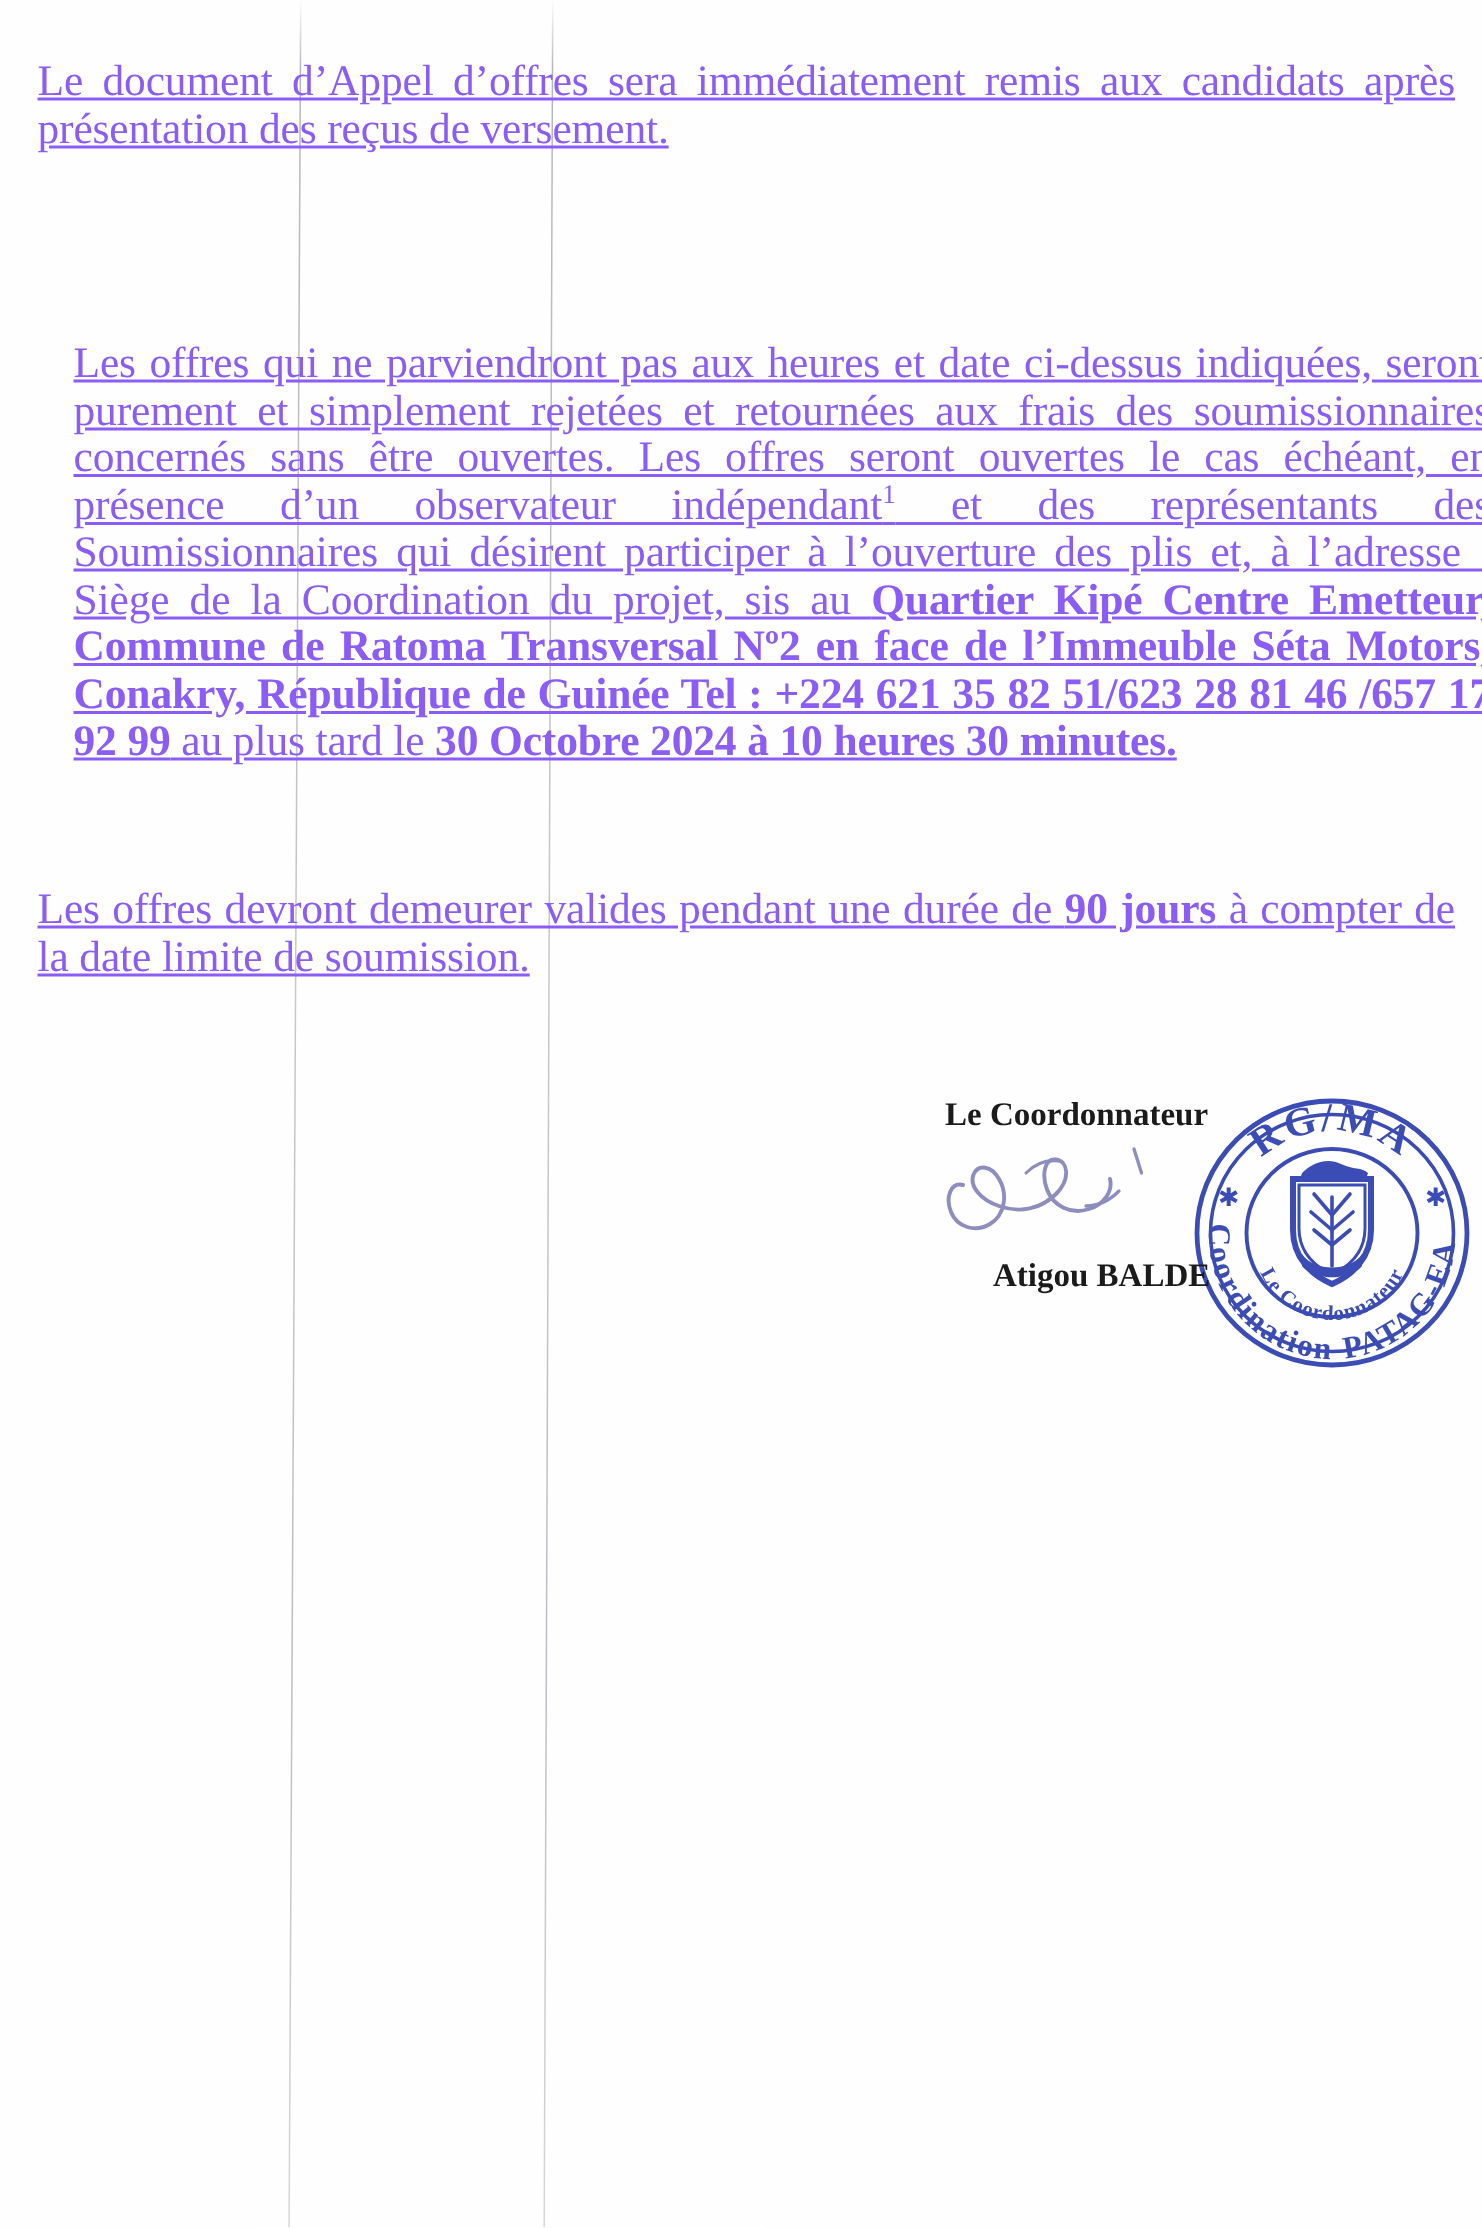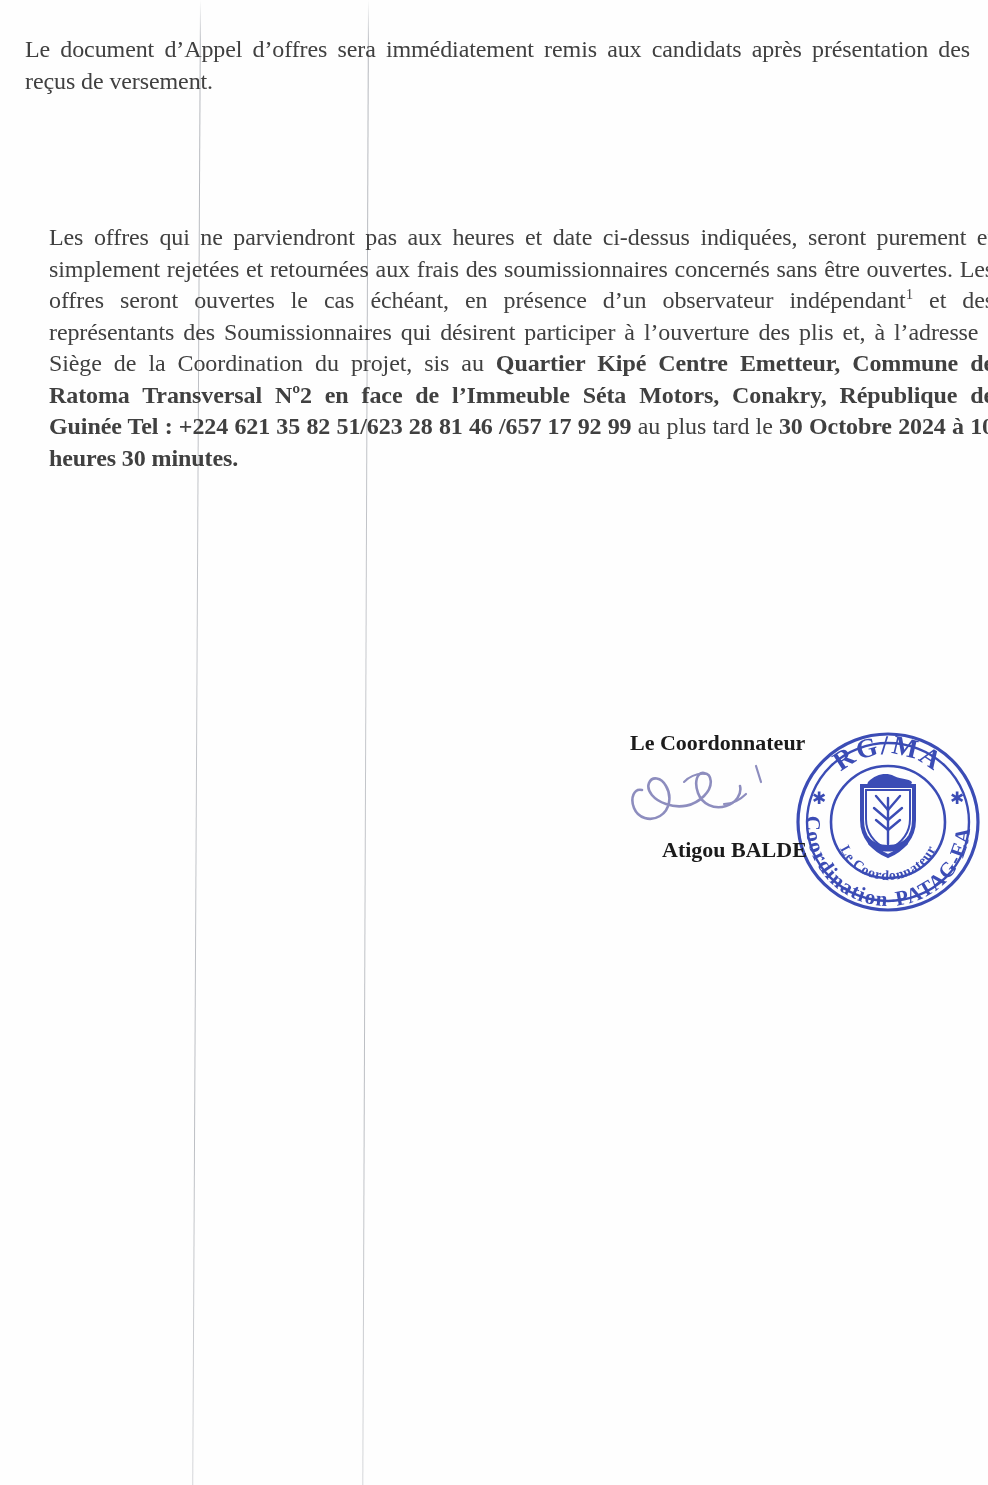--- a/index.html
+++ b/index.html
@@ -33,24 +33,25 @@
   }
   #fold-a { left: 200px; transform: rotate(0.30deg); transform-origin: top center; }
   #fold-b { left: 368px; transform: rotate(0.22deg); transform-origin: top center; }
 
   .body-text {
     position: absolute;
     left: 25px;
     width: 945px;
     text-align: justify;
     text-justify: inter-word;
-    color: #404040;
-    font-size: 24px;
+    color: #8b5cf6;
+    font-size: 29px;
     line-height: 31.5px;
     letter-spacing: -0.1px;
+    text-decoration: underline;
   }
   .body-text b { font-weight: bold; }
   .body-text sup {
     font-size: 0.62em;
     vertical-align: super;
     line-height: 0;
   }
 
   #para-1 { top: 10px; }
   #para-2 { top: 88px; }
@@ -104,20 +105,21 @@
 </head>
 <body>
 
 <div id="page">
 
   <div class="fold-line" id="fold-a"></div>
   <div class="fold-line" id="fold-b"></div>
 
   <p class="body-text" id="para-1">Le document d’Appel d’offres sera immédiatement remis aux candidats après présentation des reçus de versement.</p>
   <p class="body-text" id="para-3">Les offres qui ne parviendront pas aux heures et date ci-dessus indiquées, seront purement et simplement rejetées et retournées aux frais des soumissionnaires concernés sans être ouvertes. Les offres seront ouvertes le cas échéant, en présence d’un observateur indépendant<sup>1</sup> et des représentants des Soumissionnaires qui désirent participer à l’ouverture des plis et, à l’adresse : Siège de la Coordination du projet, sis au <b>Quartier Kipé Centre Emetteur, Commune de Ratoma Transversal Nº2 en face de l’Immeuble Séta Motors, Conakry, République de Guinée Tel : +224 621 35 82 51/623 28 81 46 /657 17 92 99</b> au plus tard le <b>30 Octobre 2024 à 10 heures 30 minutes.</b></p>
+  <p class="body-text" id="para-5">Les offres devront demeurer valides pendant une durée de <b>90 jours</b> à compter de la date limite de soumission.</p>
 
   <div id="signature-block">
 
     <div id="coordinator-title">Le Coordonnateur</div>
 
     <svg id="handwritten-signature" viewBox="0 0 160 75">
       <g fill="none" stroke="#7a7ab4" stroke-linecap="round" stroke-linejoin="round">
         <path d="M14 30 C6 28, 2 38, 6 48 C10 58, 22 62, 32 56 C42 50, 44 36, 38 26 C33 17, 24 16, 21 23 C18 31, 26 40, 38 44 C52 49, 66 46, 76 36 C86 26, 84 14, 76 13 C69 12, 66 22, 70 33 C74 44, 86 50, 98 46 C108 43, 114 34, 112 26" stroke-width="2.6"></path>
         <path d="M56 22 C62 16, 70 13, 78 14" stroke-width="2.1"></path>
         <path d="M96 44 C104 44, 112 40, 118 34" stroke-width="2.2"></path>

